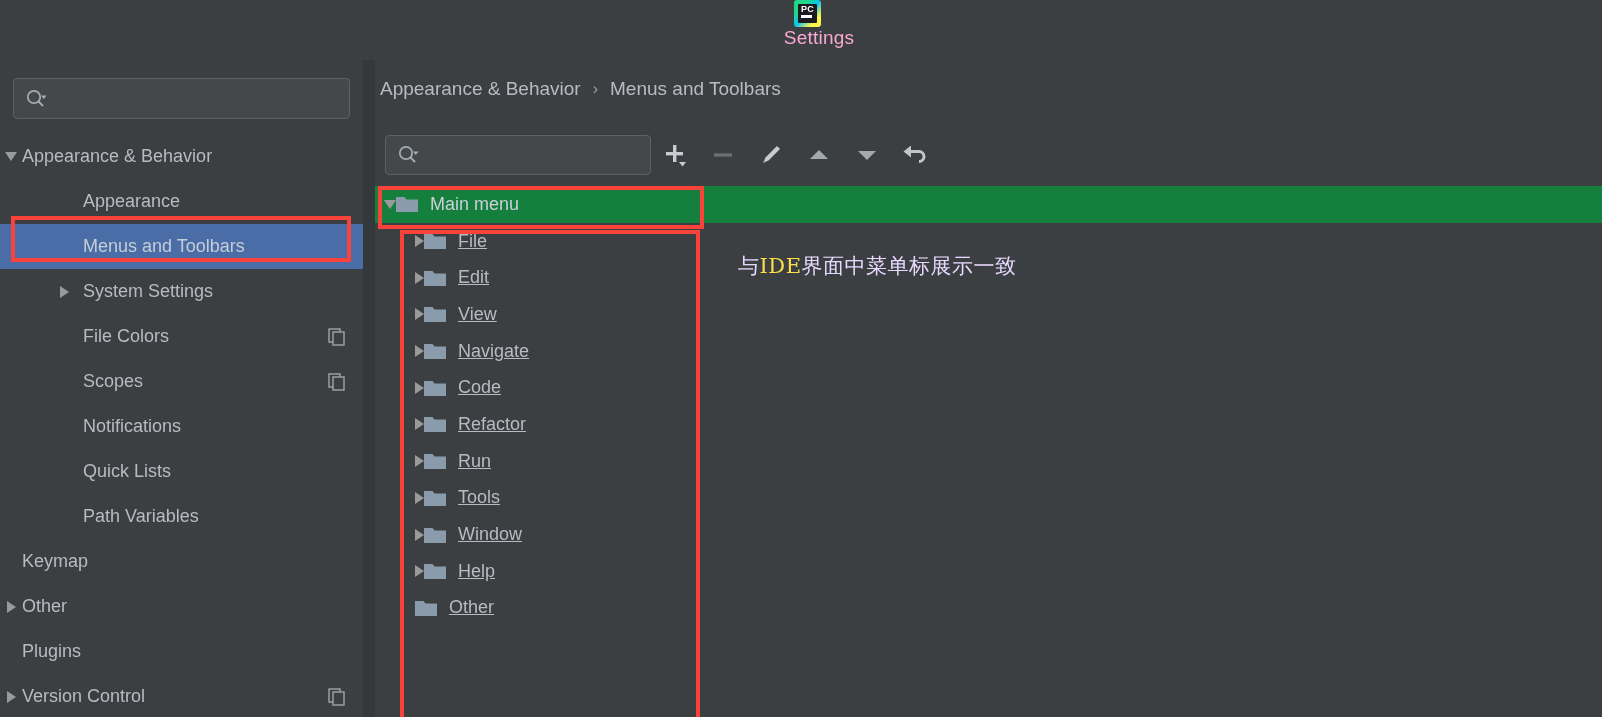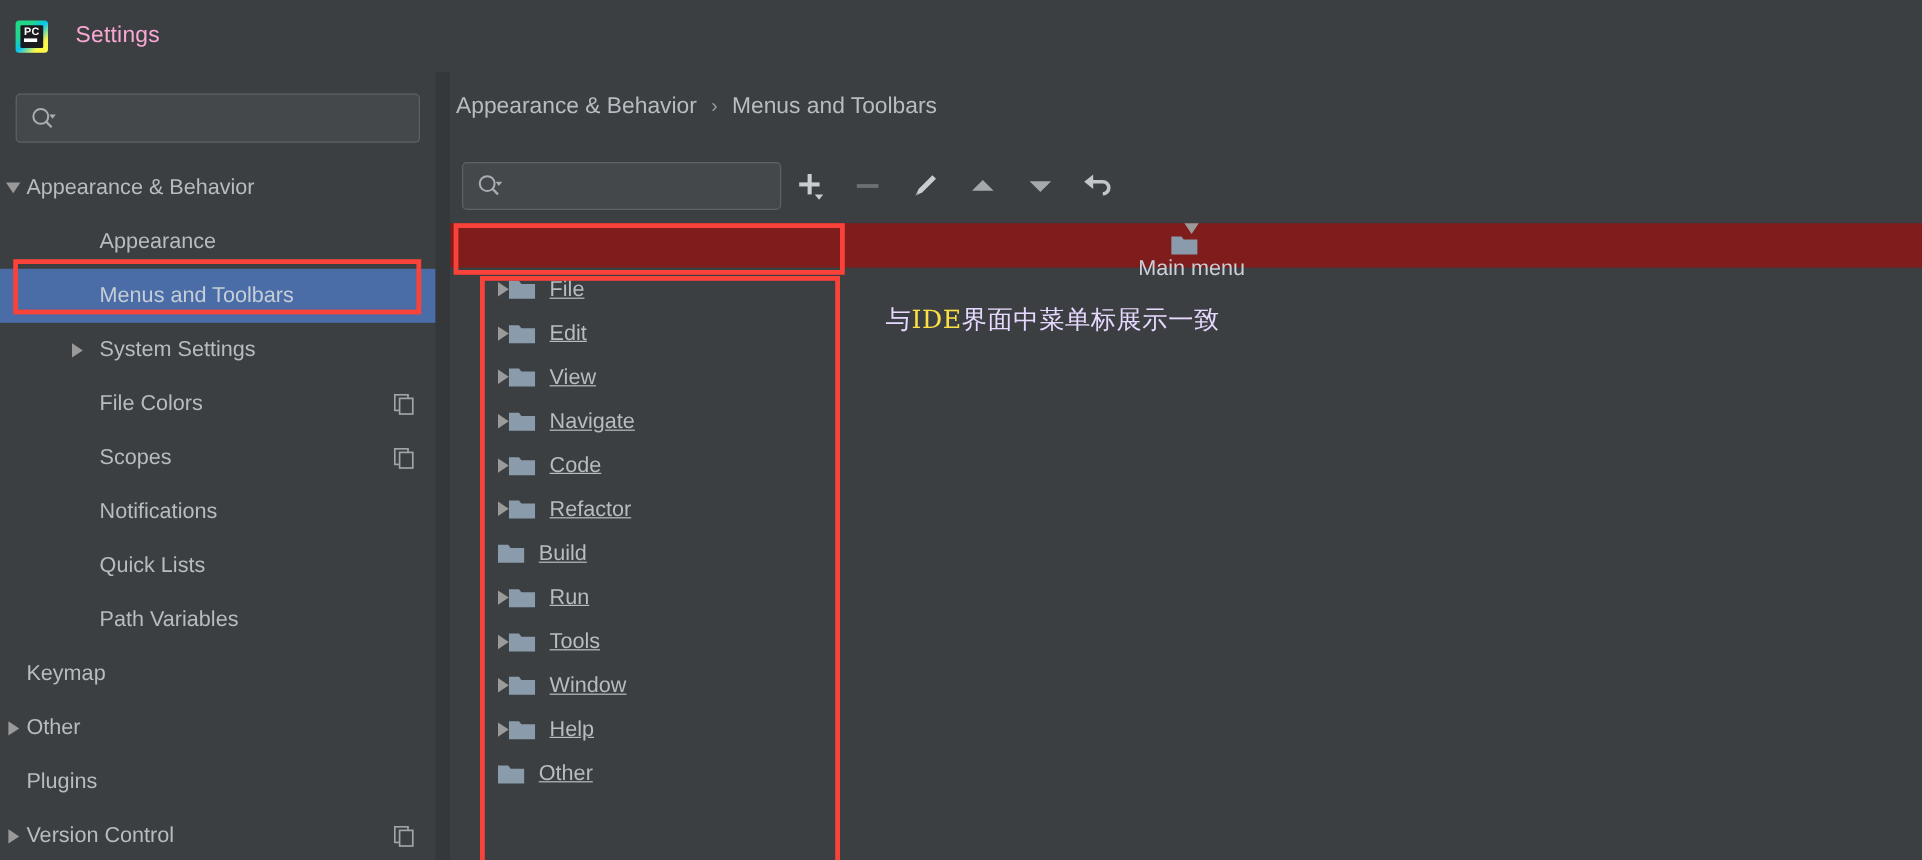--- a/index.html
+++ b/index.html
@@ -21,20 +21,21 @@
 
   
   .titlebar {
     position: absolute;
     left: 0; top: 0;
     width: 1602px; height: 60px;
     background: #3c3f41;
     display: flex;
     align-items: center;
     padding-left: 13px;
+    flex-direction: column;
   }
   .pc-logo {
     width: 27px; height: 27px;
     position: relative;
     border-radius: 3px;
     background: linear-gradient(135deg, #21d789 0%, #21d789 28%, #07c3f2 50%, #fcf84a 78%, #fcf84a 100%);
     flex: 0 0 auto;
   }
   .pc-logo::after {
     content: "";
@@ -194,21 +195,21 @@
     width: 1227px;
   }
   .m-row {
     height: 36.7px;
     display: flex;
     align-items: center;
     font-size: 18px;
     color: #b7bcc2;
     white-space: nowrap;
   }
-  .m-row.selected { background: #7f1d1d; flex-direction: column; }
+  .m-row.selected { background: #15803d; }
   .m-row.selected .m-lbl { color: #c9d0d8; }
   .m-row.lvl0 { padding-left: 9px; }
   .m-row.lvl1 { padding-left: 40px; text-decoration: underline; }
   .folder { margin-right: 12px; flex: 0 0 auto; display:block; }
 
   
   .anno-box {
     position: absolute;
     border: 4px solid #f9423a;
     pointer-events: none;
@@ -443,27 +444,20 @@
         <div class="m-row lvl1">
           <div class="arrow-slot">
             <div class="tri-right"></div>
           </div>
           <svg width="22" height="18" viewBox="0 0 22 18" class="folder">
             <path d="M0 2 h8.5 l2 2.6 H22 V17 H0 Z" fill="#8a9bab"></path>
           </svg>
           <span class="m-lbl">Refactor</span>
         </div>
         <div class="m-row lvl1">
-          <div class="arrow-slot"></div>
-          <svg width="22" height="18" viewBox="0 0 22 18" class="folder">
-            <path d="M0 2 h8.5 l2 2.6 H22 V17 H0 Z" fill="#8a9bab"></path>
-          </svg>
-          <span class="m-lbl">Build</span>
-        </div>
-        <div class="m-row lvl1">
           <div class="arrow-slot">
             <div class="tri-right"></div>
           </div>
           <svg width="22" height="18" viewBox="0 0 22 18" class="folder">
             <path d="M0 2 h8.5 l2 2.6 H22 V17 H0 Z" fill="#8a9bab"></path>
           </svg>
           <span class="m-lbl">Run</span>
         </div>
         <div class="m-row lvl1">
           <div class="arrow-slot">

